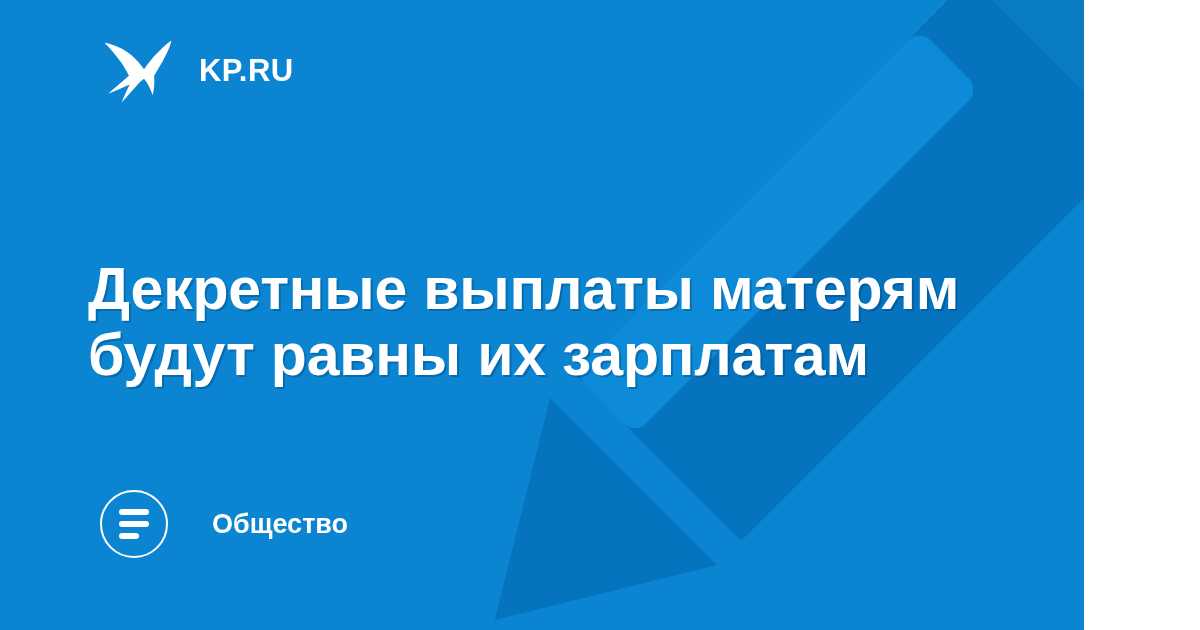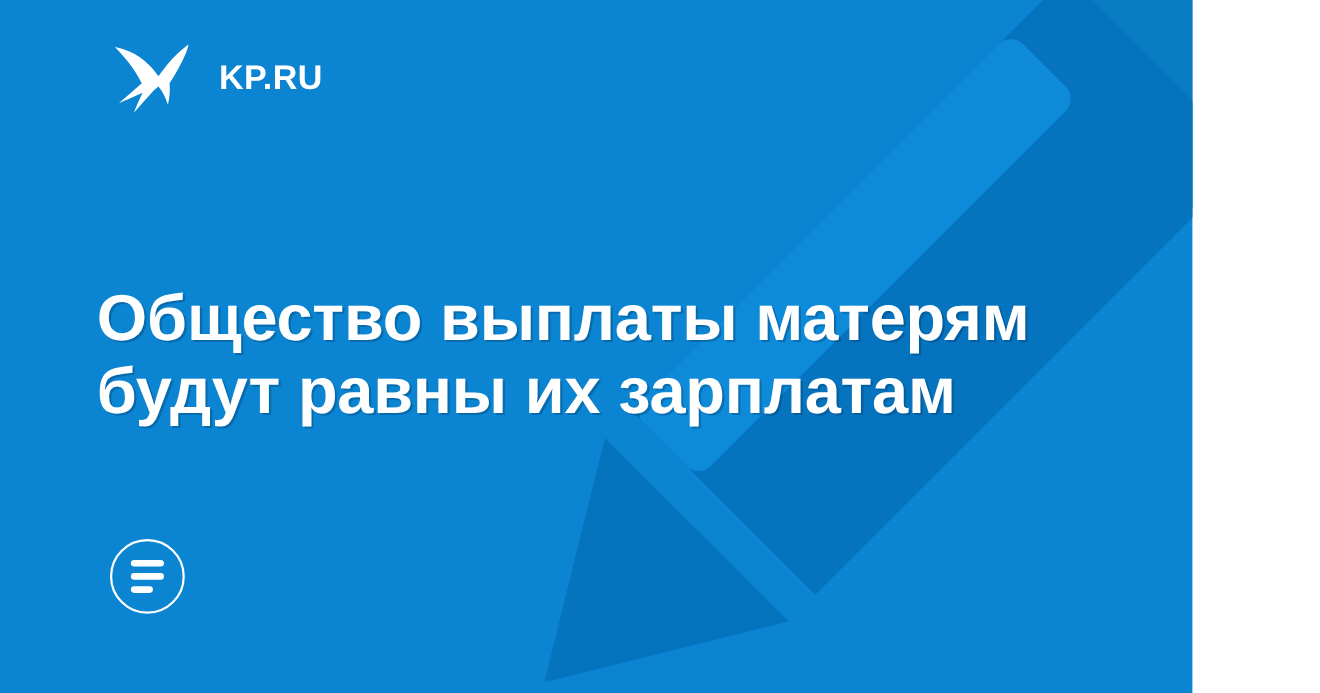--- a/index.html
+++ b/index.html
@@ -149,24 +149,25 @@
             C 34 86, 43 76, 51 67
             L 57 62
             C 62 68, 66 76, 69 85
             C 71 77, 72 67, 71 58
             C 76 50, 82 40, 87 30
             C 91 22, 94 15, 95 9 Z"></path>
     </svg>
     <span id="brand-name">KP.RU</span>
   </div>
 
-  <h1 id="headline">Общество выплаты матерям
+  <h1 id="headline">Декретные выплаты матерям
 будут равны их зарплатам</h1>
 
   <div id="category">
     <div id="category-icon-circle">
       <span class="menu-bar b1"></span>
       <span class="menu-bar b2"></span>
       <span class="menu-bar b3"></span>
     </div>
+    <span id="category-label">Общество</span>
   </div>
 
 </div>
 
 </body></html>

